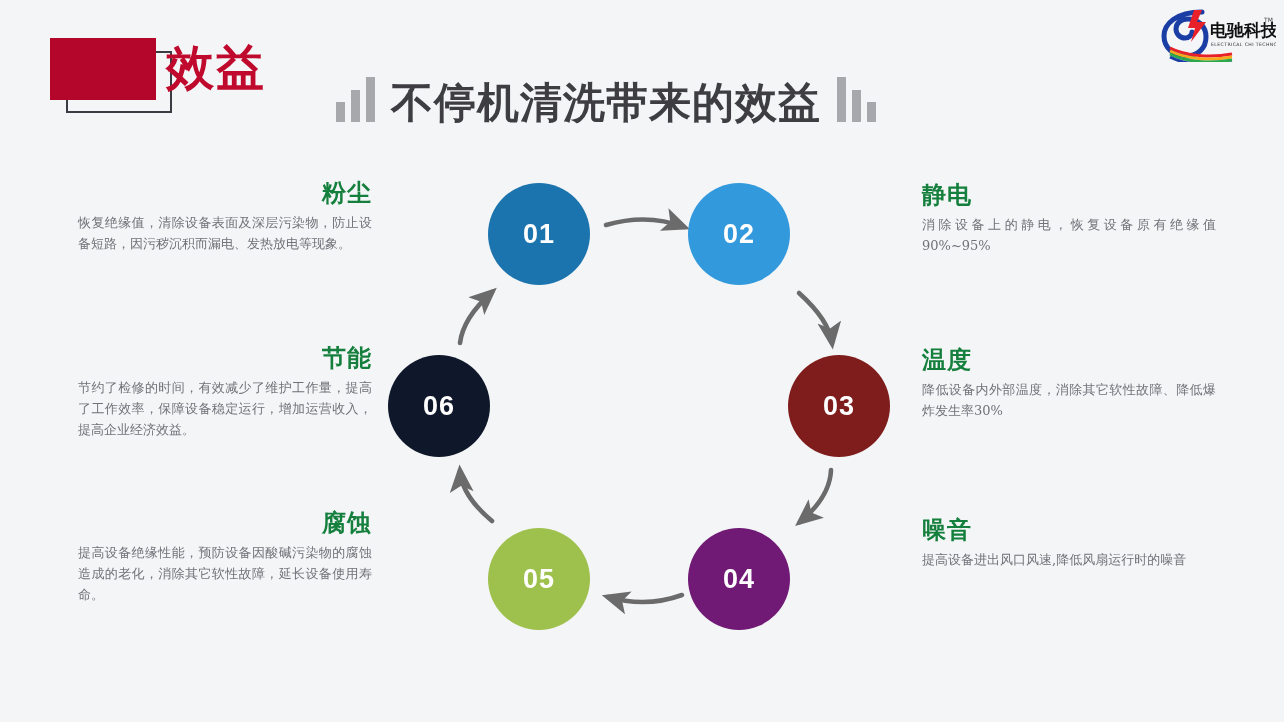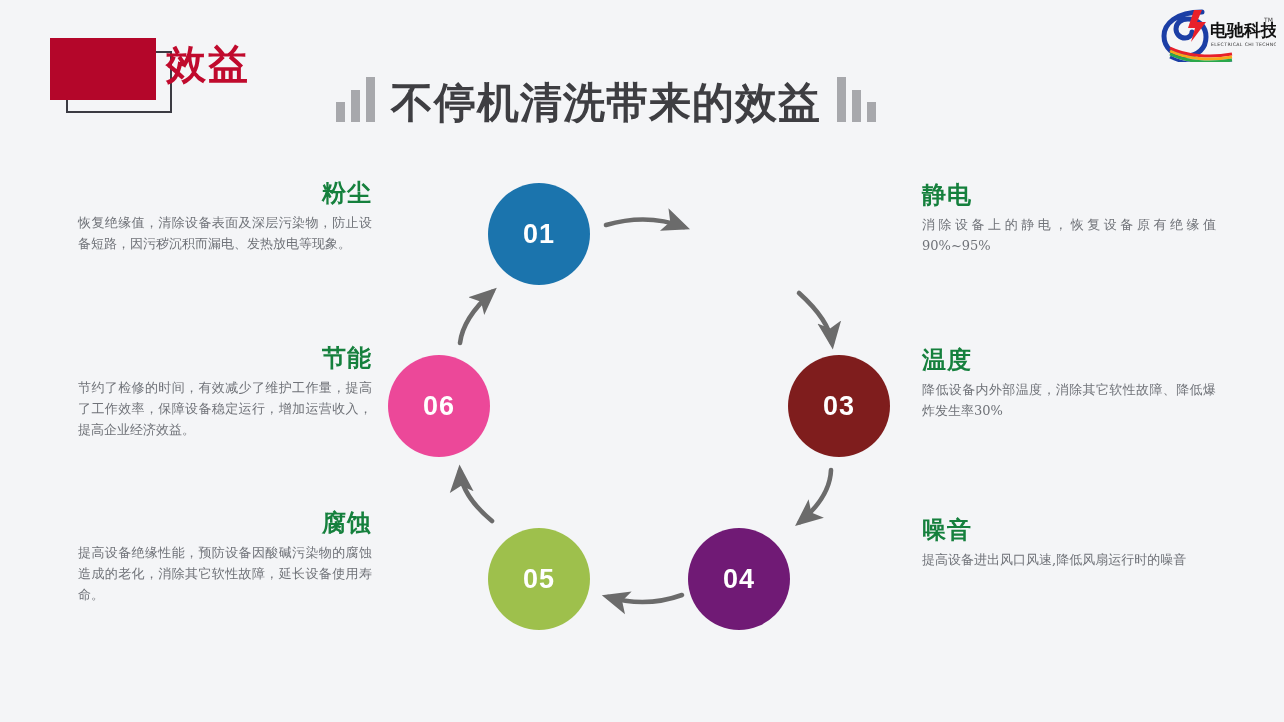--- a/index.html
+++ b/index.html
@@ -43,21 +43,21 @@
     left: 2px;
     top: 0px;
     width: 106px;
     height: 62px;
     background: #b4062a;
   }
   .badge-label {
     position: absolute;
     left: 166px;
     top: 44px;
-    font-size: 40px;
+    font-size: 48px;
     font-weight: 700;
     color: #c00a2d;
     letter-spacing: 2px;
     line-height: 1;
     white-space: nowrap;
   }
 
   .title-row {
     position: absolute;
     left: 336px;
@@ -238,30 +238,33 @@
       <path d="M312 430 Q276 443 238 432" fill="none" stroke="#6b6b6b" stroke-width="4.6" stroke-linecap="round" marker-end="url(#ah)"></path>
 
       <path d="M122 356 Q92 331 90 306" fill="none" stroke="#6b6b6b" stroke-width="4.6" stroke-linecap="round" marker-end="url(#ah)"></path>
 
       <path d="M90 178 Q93 153 122 127" fill="none" stroke="#6b6b6b" stroke-width="4.6" stroke-linecap="round" marker-end="url(#ah)"></path>
     </svg>
 
     <div class="node node-01" style="background: rgb(27, 116, 173);">
       <span>01</span>
     </div>
+    <div class="node node-02" style="background: rgb(51, 153, 221);">
+      <span>02</span>
+    </div>
     <div class="node node-03" style="background: #7f1d1d;">
       <span>03</span>
     </div>
     <div class="node node-04" style="background: #701a75;">
       <span>04</span>
     </div>
     <div class="node node-05" style="background: rgb(158, 192, 76); justify-content: center;">
       <span>05</span>
     </div>
-    <div class="node node-06" style="background: #ec4899;">
+    <div class="node node-06" style="background: #0f172a;">
       <span>06</span>
     </div>
   </div>
 
   <div class="block left block-dust">
     <h3>粉尘</h3>
     <p>恢复绝缘值，清除设备表面及深层污染物，防止设备短路，因污秽沉积而漏电、发热放电等现象。</p>
   </div>
 
   <div class="block left block-energy">

